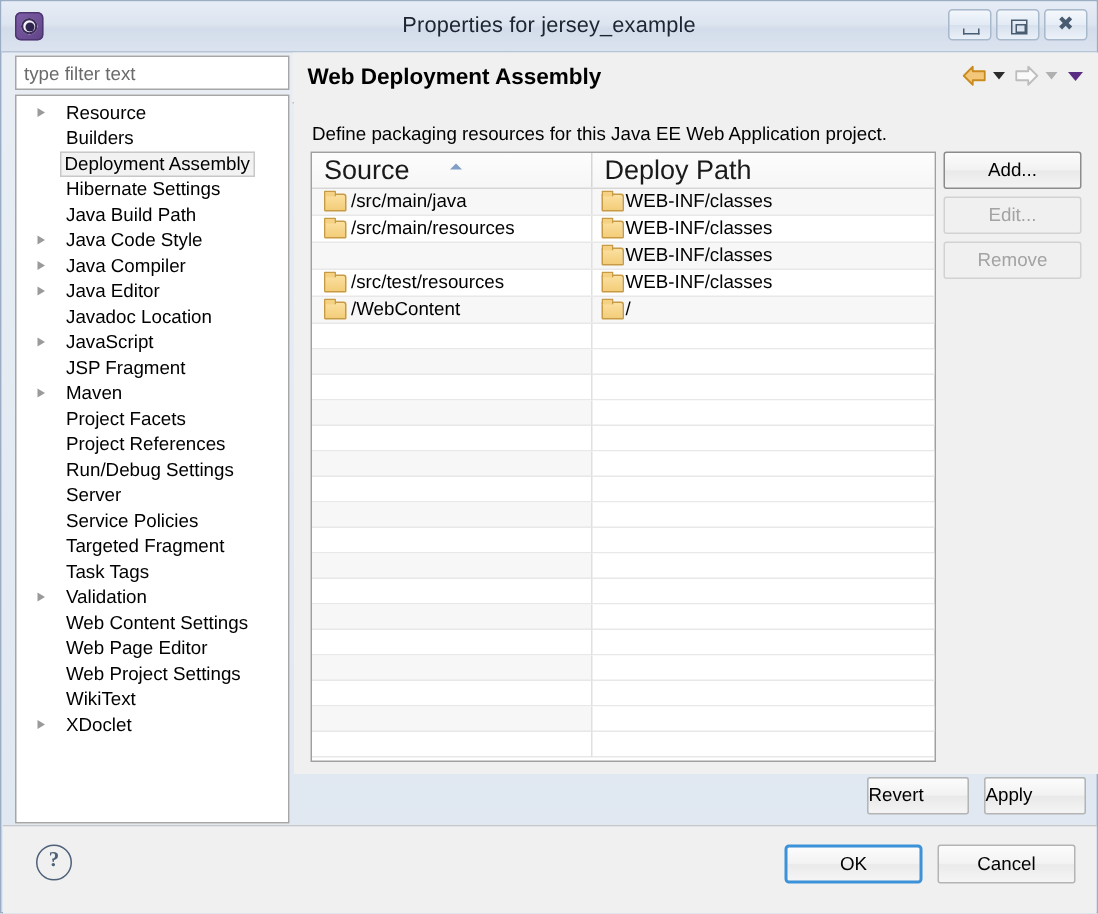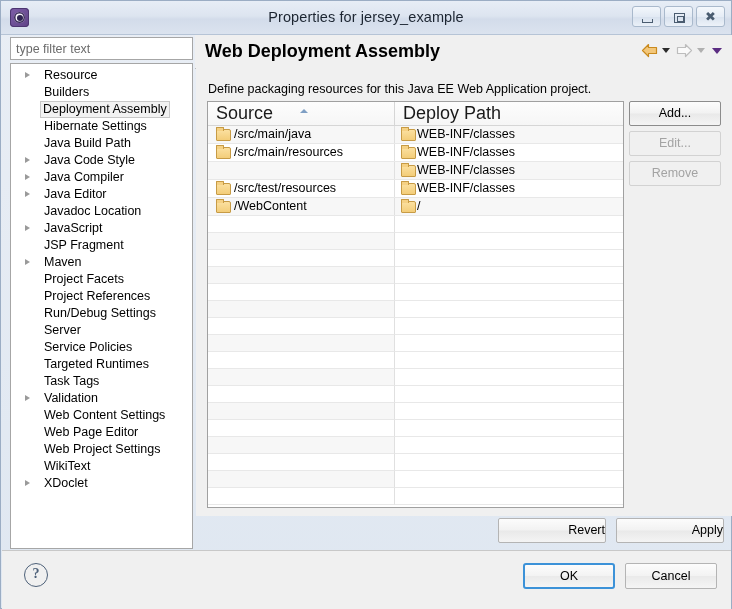--- a/index.html
+++ b/index.html
@@ -187,21 +187,21 @@
     width: 538px;
     height: 33px;
     background: #f0f0f0;
     border-bottom: 1px solid #bdbdbd;
   }
   .panel-title {
     position: absolute;
     left: 10px; top: 0;
     height: 33px;
     line-height: 33px;
-    font-size: 18px;
+    font-size: 15px;
     font-weight: bold;
     color: #000;
   }
   .nav-icons {
     position: absolute;
     right: 8px; top: 8px;
     display: flex;
     align-items: center;
     gap: 3px;
   }
@@ -363,24 +363,24 @@
 
   
   .ra-row {
     position: absolute;
     right: 9px; top: 450px;
     display: flex;
     gap: 10px;
   }
   .btn-wide {
     box-sizing: border-box;
-    width: 108px;
+    width: 68px;
     height: 25px;
     line-height: 23px;
-    text-align: right;
+    text-align: left;
     font-size: 12.5px;
     font-family: "Liberation Sans", sans-serif;
     color: #000;
     background: linear-gradient(to bottom, #fcfcfc 0%, #f2f2f2 48%, #e9e9e9 52%, #f4f4f4 100%);
     border: 1px solid #b4b4b4;
     border-radius: 2px;
     padding: 0;
   }
 
   .hsep {
@@ -480,21 +480,21 @@
         <div class="tree-item"><span class="arrow"></span><span class="lbl">Java Editor</span></div>
         <div class="tree-item"><span class="lbl">Javadoc Location</span></div>
         <div class="tree-item"><span class="arrow"></span><span class="lbl">JavaScript</span></div>
         <div class="tree-item"><span class="lbl">JSP Fragment</span></div>
         <div class="tree-item"><span class="arrow"></span><span class="lbl">Maven</span></div>
         <div class="tree-item"><span class="lbl">Project Facets</span></div>
         <div class="tree-item"><span class="lbl">Project References</span></div>
         <div class="tree-item"><span class="lbl">Run/Debug Settings</span></div>
         <div class="tree-item"><span class="lbl">Server</span></div>
         <div class="tree-item"><span class="lbl">Service Policies</span></div>
-        <div class="tree-item"><span class="lbl">Targeted Runtimes</span></div>
+        <div class="tree-item"><span class="lbl">Targeted Fragment</span></div>
         <div class="tree-item"><span class="lbl">Task Tags</span></div>
         <div class="tree-item"><span class="arrow"></span><span class="lbl">Validation</span></div>
         <div class="tree-item"><span class="lbl">Web Content Settings</span></div>
         <div class="tree-item"><span class="lbl">Web Page Editor</span></div>
         <div class="tree-item"><span class="lbl">Web Project Settings</span></div>
         <div class="tree-item"><span class="lbl">WikiText</span></div>
         <div class="tree-item"><span class="arrow"></span><span class="lbl">XDoclet</span></div>
       </div>
   </div>
 

